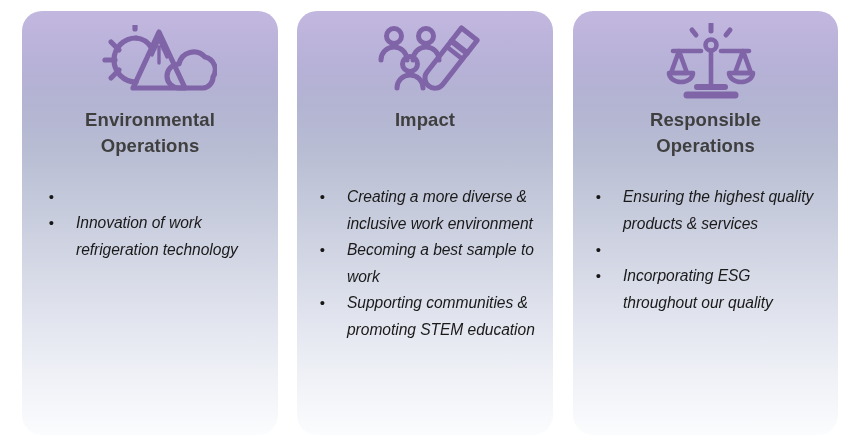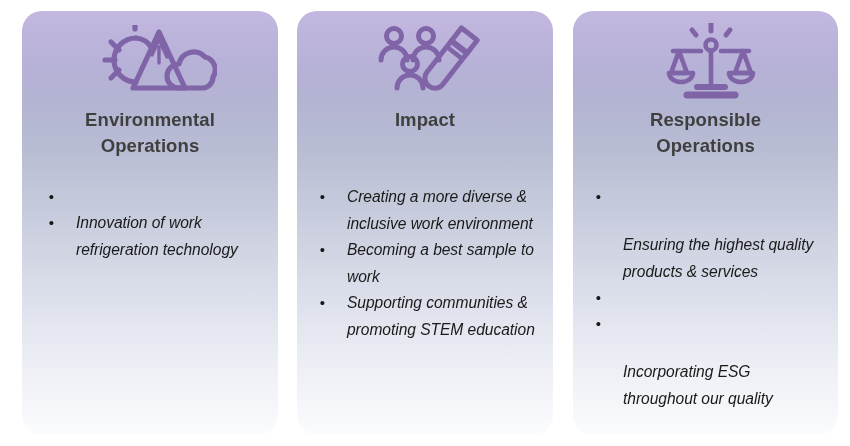--- a/index.html
+++ b/index.html
@@ -101,21 +101,21 @@
     padding-left: 22px;
     font-size: 15.6px;
     font-style: italic;
     line-height: 26.5px;
     color: #1a1a1a;
     letter-spacing: -0.05px;
   }
   #card-1 .bullet-dot { width: 28px; min-width: 28px; }
   #card-1 .bullet-text { padding-left: 22px; padding-right: 4px; }
   #card-2 .bullet-dot { width: 28px; min-width: 28px; }
-  #card-2 .bullet-text { padding-left: 22px; padding-right: 6px; margin-top: 48px; }
+  #card-2 .bullet-text { padding-left: 22px; padding-right: 6px; }
 </style>
 </head>
 <body>
 
 <div id="board">
 
   <div class="card" id="card-0">
     <div class="icon-wrap">
       <svg width="128" height="76" viewBox="0 0 128 76" fill="none" stroke="#8064a8" stroke-width="5.2" stroke-linecap="round" stroke-linejoin="round">
 

